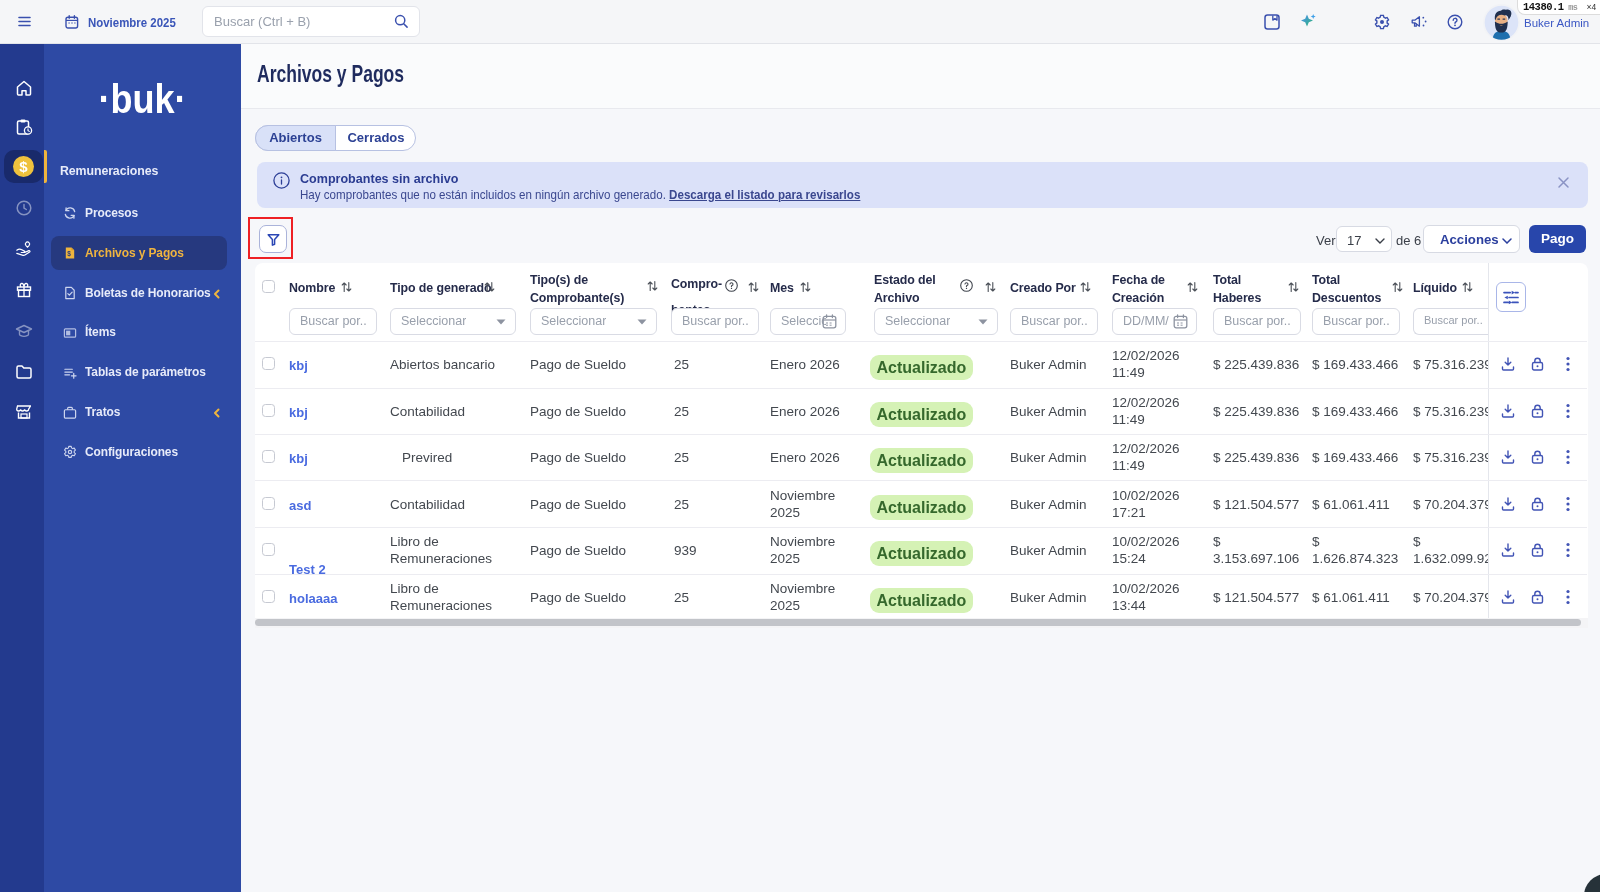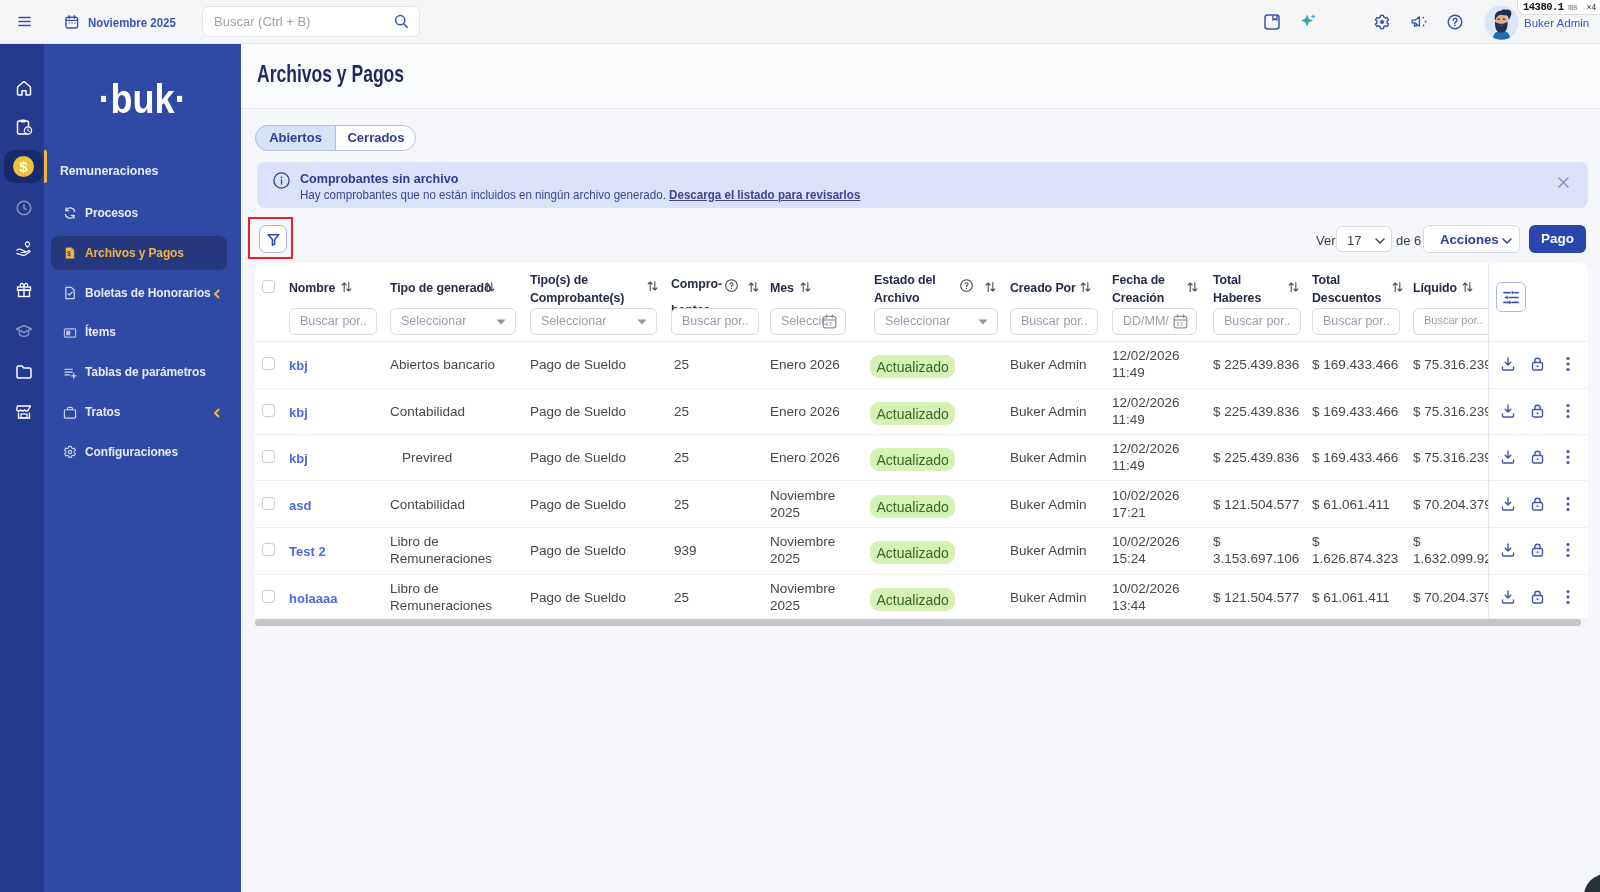--- a/index.html
+++ b/index.html
@@ -14,21 +14,21 @@
 #rail{position:absolute;left:0;top:44px;width:44px;height:848px;background:#233a8e}
 #sidebar{position:absolute;left:44px;top:44px;width:197px;height:848px;background:#2e4aa4}
 #logo{position:absolute;left:44px;top:76px;width:197px;text-align:center;color:#fff;font-size:41px;font-weight:700;letter-spacing:0;transform:scaleX(0.88)}
 .menu-t{position:absolute;font-size:12.6px;color:#e7ebf9;font-weight:700;letter-spacing:-0.1px;transform:scaleX(0.95);transform-origin:0 0;white-space:nowrap}
 
 .hdr-c{color:#252b4a;font-weight:700;font-size:12.4px;position:absolute;letter-spacing:-0.1px}
 .inp{position:absolute;height:27px;background:#fff;border:1px solid #d9dbe4;border-radius:6px;font-size:12.5px;color:#989fab}
 .inp span{position:absolute;left:10px;top:5px;white-space:nowrap;overflow:hidden}
 .cell{position:absolute;font-size:13.5px;color:#43484f;line-height:17px}
 .namelink{color:#4a6be0;font-weight:700;font-size:13px}
-.badge{position:absolute;background:#d5f2b5;color:#35682c;font-size:14px;font-weight:400;border-radius:9px;padding:3.5px 6.5px}
+.badge{position:absolute;background:#d5f2b5;color:#35682c;font-size:16px;font-weight:700;border-radius:9px;padding:3.5px 6.5px}
 .chk{position:absolute;width:13px;height:13px;border:1.5px solid #c6c9d2;border-radius:3.5px;background:#fff}
 .rowline{position:absolute;left:255px;width:1332px;height:1px;background:#ececf1}
 </style></head><body>
 <div id="page">
 
 <div id="topbar"></div>
 <svg class="abs" style="left:18px;top:15px" width="13" height="13" viewBox="0 0 13 13" fill="none">
       <path d="M1 2.5h11M1 6.5h11M1 10.5h11" stroke="#3a50ae" stroke-width="1.6" stroke-linecap="round"></path>
     </svg>
 <svg class="abs" style="left:65px;top:15px" width="14" height="14" viewBox="0 0 14 14" fill="none">
@@ -450,21 +450,21 @@
       <path d="M3.8 5.5V4a2.7 2.7 0 0 1 5.4 0v1.5" stroke="#4254b5" stroke-width="1.4"></path>
       <circle cx="6.5" cy="9.2" r="1" fill="#4254b5"></circle>
     </svg>
 <div class="abs" style="left:1566px;top:496px;width:4px;height:16px;color:#4254b5;font-size:13px;font-weight:700;letter-spacing:0"><svg width="4" height="16" viewBox="0 0 4 16">
         <circle cx="2" cy="2.5" r="1.6" fill="#4254b5"></circle>
         <circle cx="2" cy="8" r="1.6" fill="#4254b5"></circle>
         <circle cx="2" cy="13.5" r="1.6" fill="#4254b5"></circle>
       </svg></div>
 <div class="rowline" style="top:527px"></div>
 <div class="chk" style="left:262px;top:543px"></div>
-<div class="cell namelink" style="left:289px;top:543px">Test 2</div>
+<div class="cell namelink" style="left:289px;top:561px">Test 2</div>
 <div class="cell" style="left:390px;top:533px">Libro de<br>Remuneraciones</div>
 <div class="cell" style="left:530px;top:542px">Pago de Sueldo</div>
 <div class="cell" style="left:674px;top:542px">939</div>
 <div class="cell" style="left:770px;top:533px">Noviembre<br>2025</div>
 <div class="badge" style="left:870px;top:541px">Actualizado</div>
 <div class="cell" style="left:1010px;top:542px">Buker Admin</div>
 <div class="cell" style="left:1112px;top:533px">10/02/2026<br>15:24</div>
 <div class="cell" style="left:1213px;top:533px">$<br>3.153.697.106</div>
 <div class="cell" style="left:1312px;top:533px">$<br>1.626.874.323</div>
 <div class="cell" style="left:1413px;top:533px;width:75px;overflow:hidden">$<br>1.632.099.923</div>

